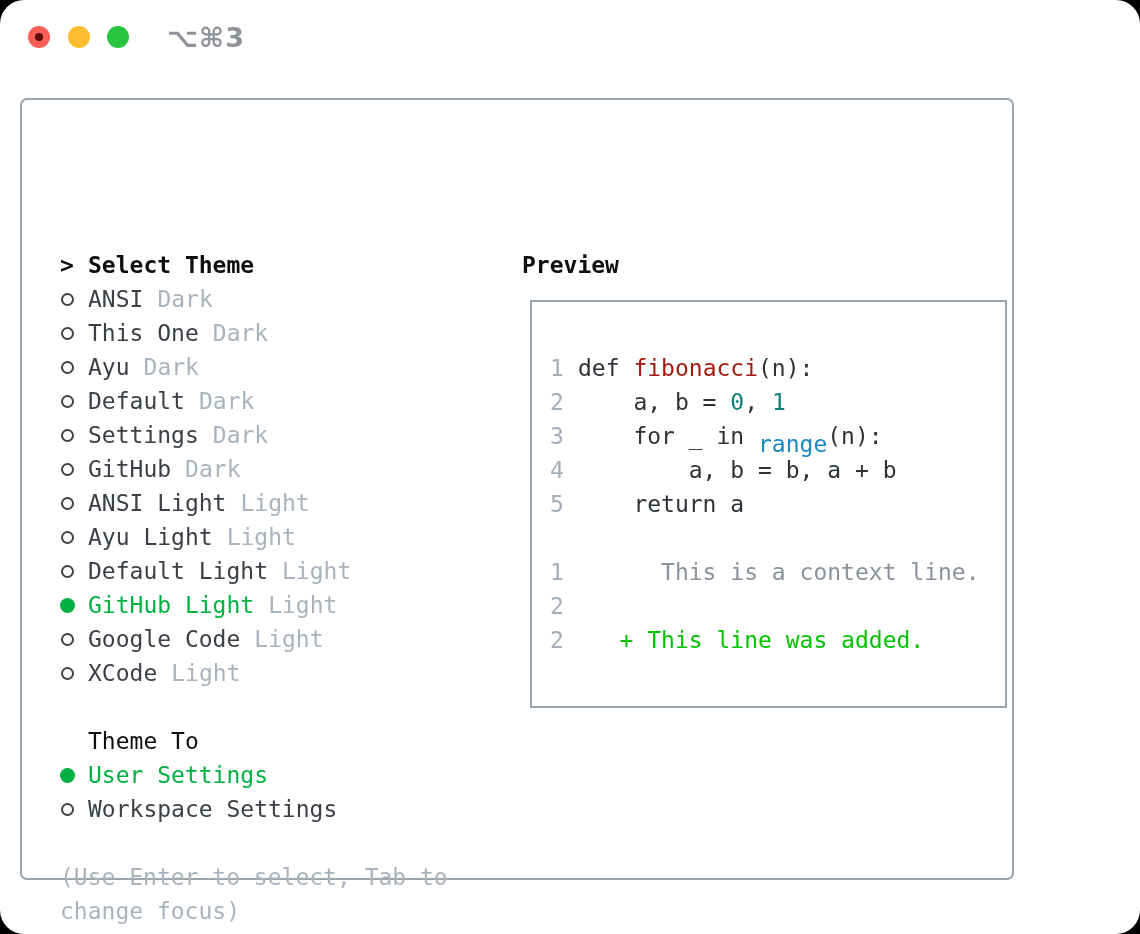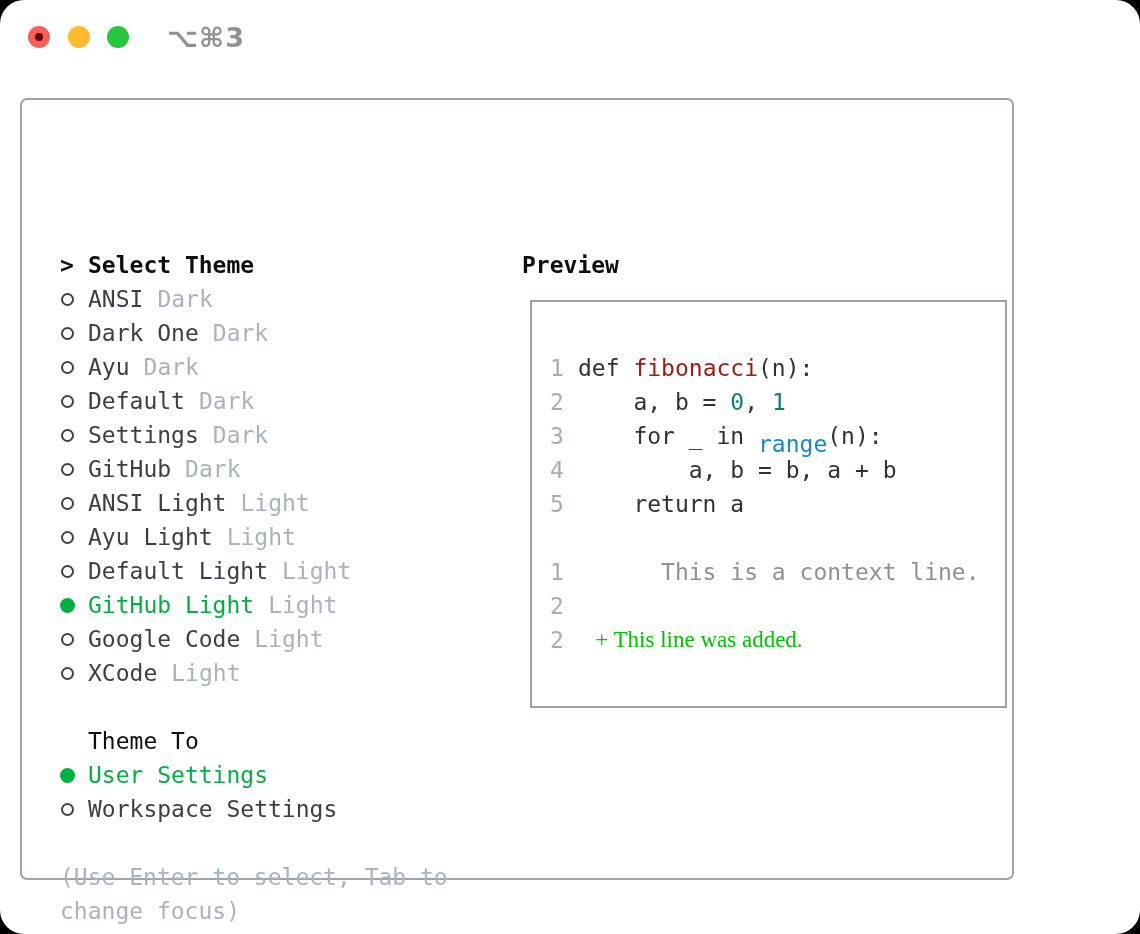--- a/index.html
+++ b/index.html
@@ -46,36 +46,36 @@
   .code { padding:49px 0 0 18px; font-size:23px; }
   .crow { height:34px; display:flex; align-items:center; }
   .ln { width:28px; flex:none; color:var(--line_number); }
   .cseg { white-space:pre; }
   .s-plain   { color:var(--code_text); }
   .s-function{ color:var(--func_red); }
   .s-number  { color:var(--number_teal); }
   .s-builtin { color:var(--builtin_blue);margin-top:15px; }
   .s-context { color:var(--context_gray); }
   .s-deleted { color:var(--diff_del); }
-  .s-added   { color:var(--diff_add);font-family:Liberation Serif, serif; }
+  .s-added   { color:var(--diff_add); }
 </style>
 </head>
 <body>
 
 <div class="window">
   <span class="traffic red"></span>
   <span class="traffic yellow"></span>
   <span class="traffic green"></span>
   <span class="shortcut">⌥⌘3</span>
 
   <div class="panel">
     <div class="left-col" id="left-col">
         <div class="row"><span class="marker"><span class="arrow">&gt;</span></span><span class="txt strong">Select Theme</span></div>
         <div class="row"><span class="marker"><span class="circle"></span></span><span class="txt name">ANSI</span><span class="txt tag">Dark</span></div>
-        <div class="row"><span class="marker"><span class="circle"></span></span><span class="txt name">Dark One</span><span class="txt tag">Dark</span></div>
+        <div class="row"><span class="marker"><span class="circle"></span></span><span class="txt name">This One</span><span class="txt tag">Dark</span></div>
         <div class="row"><span class="marker"><span class="circle"></span></span><span class="txt name">Ayu</span><span class="txt tag">Dark</span></div>
         <div class="row"><span class="marker"><span class="circle"></span></span><span class="txt name">Default</span><span class="txt tag">Dark</span></div>
         <div class="row"><span class="marker"><span class="circle"></span></span><span class="txt name">Settings</span><span class="txt tag">Dark</span></div>
         <div class="row"><span class="marker"><span class="circle"></span></span><span class="txt name">GitHub</span><span class="txt tag">Dark</span></div>
         <div class="row"><span class="marker"><span class="circle"></span></span><span class="txt name">ANSI Light</span><span class="txt tag">Light</span></div>
         <div class="row"><span class="marker"><span class="circle"></span></span><span class="txt name">Ayu Light</span><span class="txt tag">Light</span></div>
         <div class="row"><span class="marker"><span class="circle"></span></span><span class="txt name">Default Light</span><span class="txt tag">Light</span></div>
         <div class="row"><span class="marker"><span class="circle sel"></span></span><span class="txt name sel">GitHub Light</span><span class="txt tag">Light</span></div>
         <div class="row"><span class="marker"><span class="circle"></span></span><span class="txt name">Google Code</span><span class="txt tag">Light</span></div>
         <div class="row"><span class="marker"><span class="circle"></span></span><span class="txt name">XCode</span><span class="txt tag">Light</span></div>

